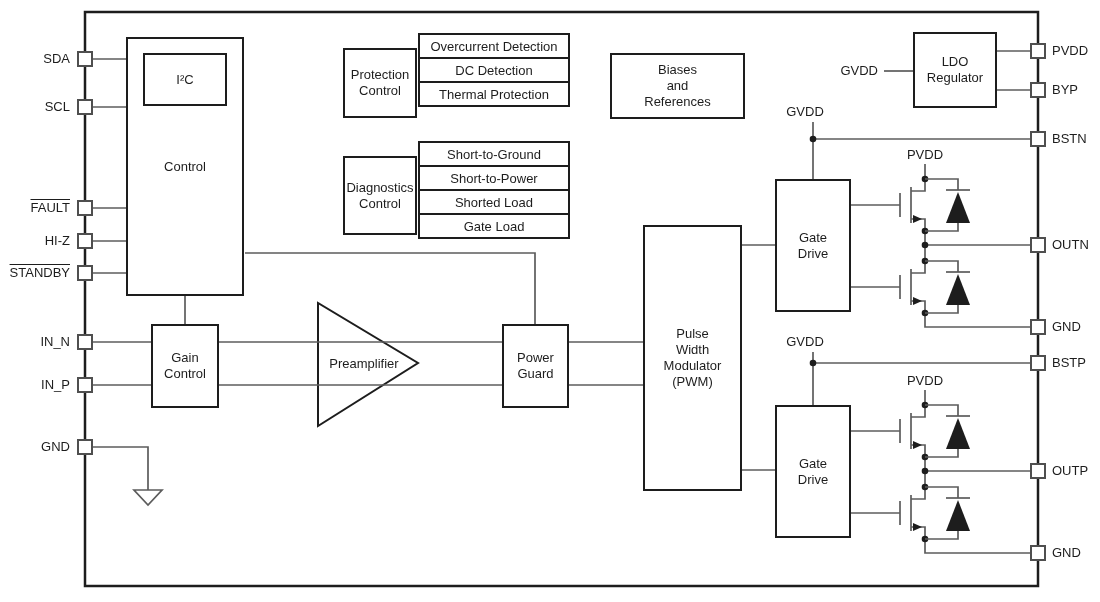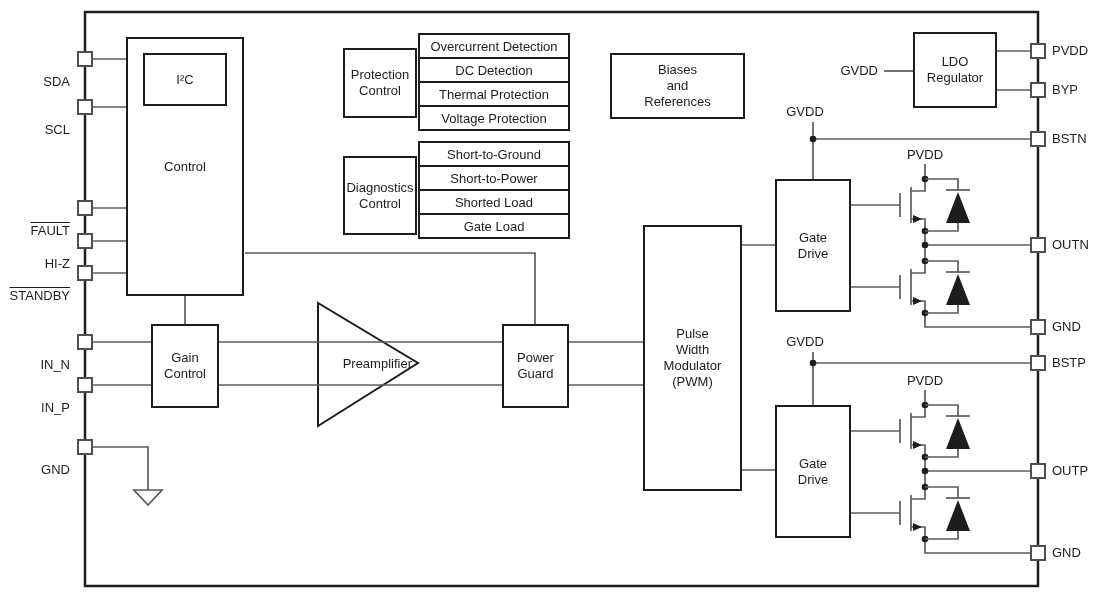--- a/index.html
+++ b/index.html
@@ -21,21 +21,21 @@
     font-size:13px;text-align:center;
   }
   .stack .row + .row{margin-top:-2px;}
   .pin{
     position:absolute;width:16px;height:16px;box-sizing:border-box;
     background:#ffffff;border:2px solid #4f4f4f;
   }
   .plabel{
     position:absolute;font-size:13px;line-height:14px;height:14px;white-space:nowrap;
   }
-  .plabel.left{width:70px;left:0;text-align:right;margin-top:23px;}
+  .plabel.left{width:70px;left:0;text-align:right;}
   .plabel.right{text-align:left;}
   .netlabel{
     position:absolute;font-size:13px;line-height:14px;width:60px;text-align:center;white-space:nowrap;
   }
   .netlabel.ralign{text-align:right;}
   .ov{text-decoration:overline;}
 </style>
 </head>
 <body>
 
@@ -132,23 +132,20 @@
   <div class="stack" style="left:418px;top:33px;">
     <div class="row">
         <span>Overcurrent Detection</span>
       </div>
     <div class="row">
         <span>DC Detection</span>
       </div>
     <div class="row">
         <span>Thermal Protection</span>
       </div>
-    <div class="row">
-        <span>Voltage Protection</span>
-      </div>
   </div>
 
   <div class="block" style="left:343px;top:156px;width:74px;height:79px;">
     <span>Diagnostics
 Control</span>
   </div>
   <div class="stack" style="left:418px;top:141px;">
     <div class="row">
         <span>Short-to-Ground</span>
       </div>
@@ -172,21 +169,21 @@
   <div class="block" style="left:913px;top:32px;width:84px;height:76px;">
     <span>LDO
 Regulator</span>
   </div>
 
   <div class="block" style="left:151px;top:324px;width:68px;height:84px;">
     <span>Gain
 Control</span>
   </div>
 
-  <div class="block noborder" style="left:316px;top:356px;width:96px;height:15px;justify-content:flex-end;">
+  <div class="block noborder" style="left:316px;top:356px;width:96px;height:15px;">
     <span>Preamplifier</span>
   </div>
 
   <div class="block" style="left:502px;top:324px;width:67px;height:84px;">
     <span>Power
 Guard</span>
   </div>
 
   <div class="block" style="left:643px;top:225px;width:99px;height:266px;">
     <span>Pulse

